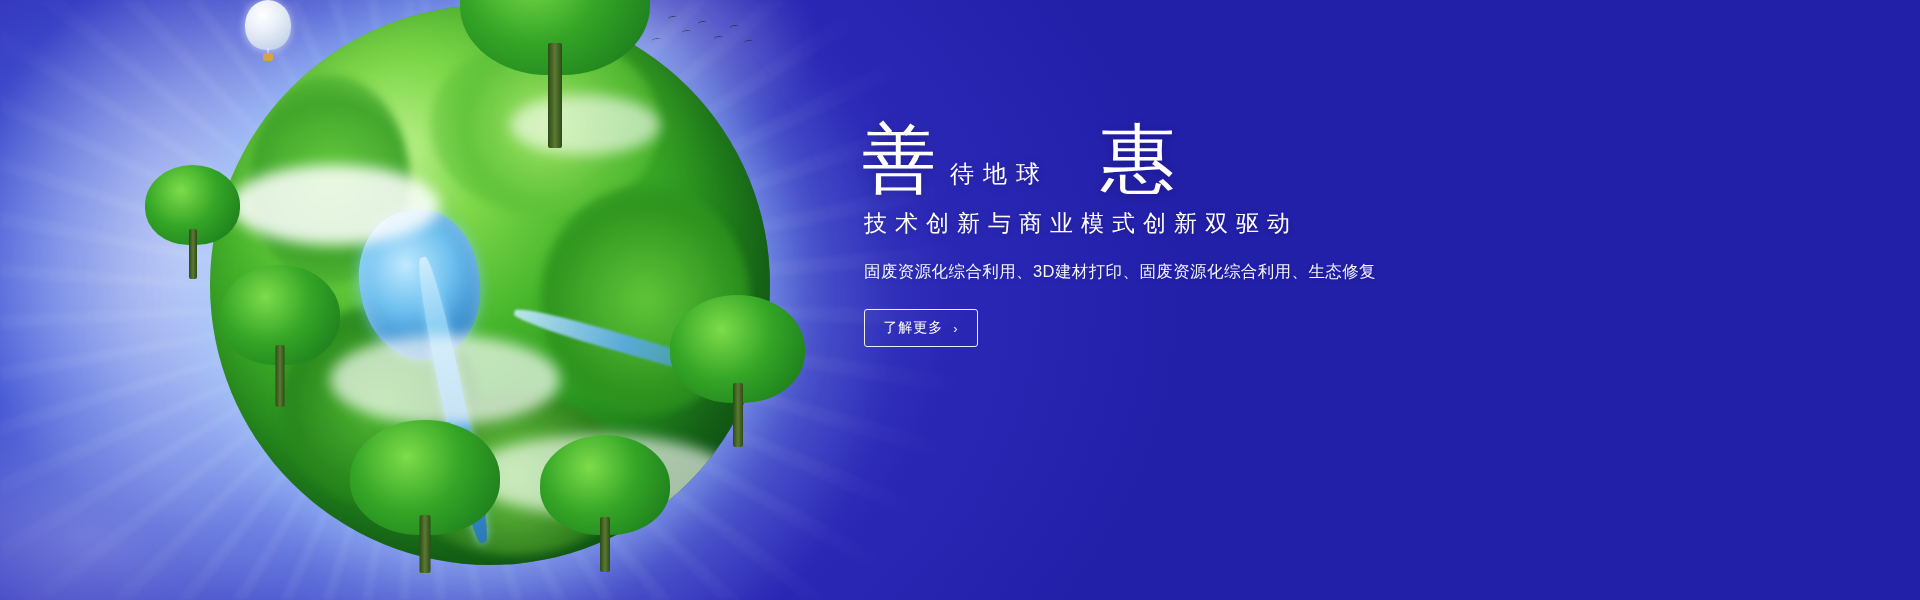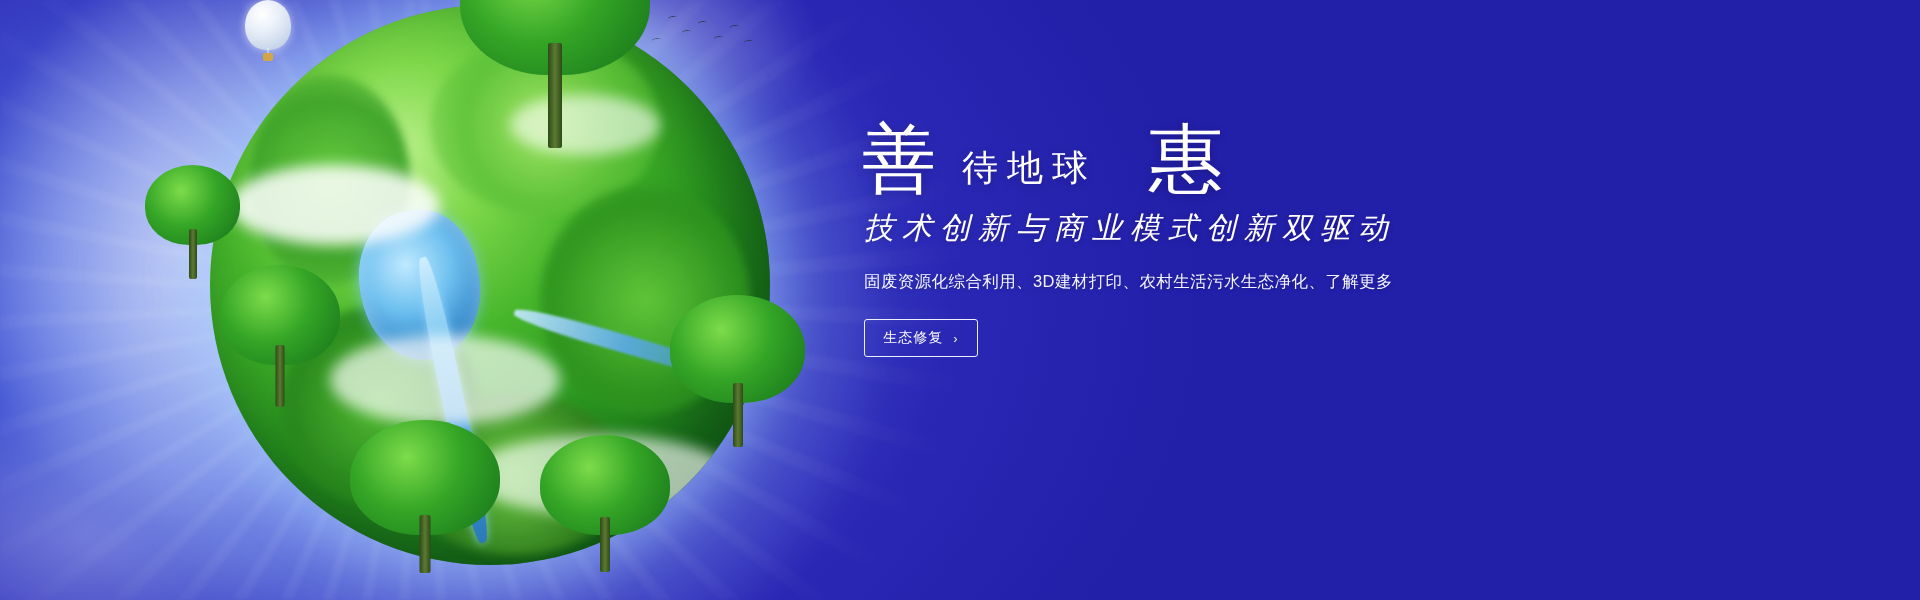--- a/index.html
+++ b/index.html
@@ -132,28 +132,27 @@
     display:flex;align-items:flex-end;white-space:nowrap;
     line-height:1;margin:0 0 16px 0;
     text-shadow:0 2px 10px rgba(0,0,0,.22);
   }
   .hl-big{
     font-family:"Liberation Serif","DejaVu Serif",serif;
     font-size:74px;font-weight:400;letter-spacing:0;position:relative;top:4px;
   }
   .hl-small{
     font-family:"Liberation Serif","DejaVu Serif",serif;
-    font-size:36px;font-weight:400;letter-spacing:9px;
-    margin-left:26px;position:relative;top:-6px;
+    font-size:24px;font-weight:400;letter-spacing:9px;
+    margin-left:14px;position:relative;top:-6px;
   }
   .hl-gap{display:inline-block;width:52px;}
   .subtitle{
-    font-size:30px;letter-spacing:8px;font-weight:400;margin:10px 0 0 2px;
+    font-size:23px;letter-spacing:8px;font-weight:400;margin:10px 0 0 2px;
     text-shadow:0 1px 6px rgba(0,0,0,.20);
-    font-style:italic;
   }
   .desc{
     font-size:16.5px;letter-spacing:.4px;font-weight:400;margin:22px 0 0 2px;
     color:#f2f5ff;text-shadow:0 1px 5px rgba(0,0,0,.18);
   }
   .more-btn{
     display:inline-flex;align-items:center;justify-content:center;gap:10px;
     margin-top:26px;margin-left:2px;
     width:114px;height:38px;
     border:1px solid rgba(255,255,255,.92);
@@ -239,21 +238,21 @@
   <div class="content">
     <div class="headline">
       <span class="hl-big">善</span>
       <span class="hl-small">待地球</span>
       <span class="hl-gap"></span>
       <span class="hl-big">惠</span>
     </div>
 
     <div class="subtitle">技术创新与商业模式创新双驱动</div>
 
-    <div class="desc">固废资源化综合利用、3D建材打印、农村生活污水生态净化、了解更多</div>
+    <div class="desc">固废资源化综合利用、3D建材打印、固废资源化综合利用、生态修复</div>
 
     <button class="more-btn">
-      <span>生态修复</span>
+      <span>了解更多</span>
       <span class="chev">›</span>
     </button>
   </div>
 
 </div>
 
 </body></html>

